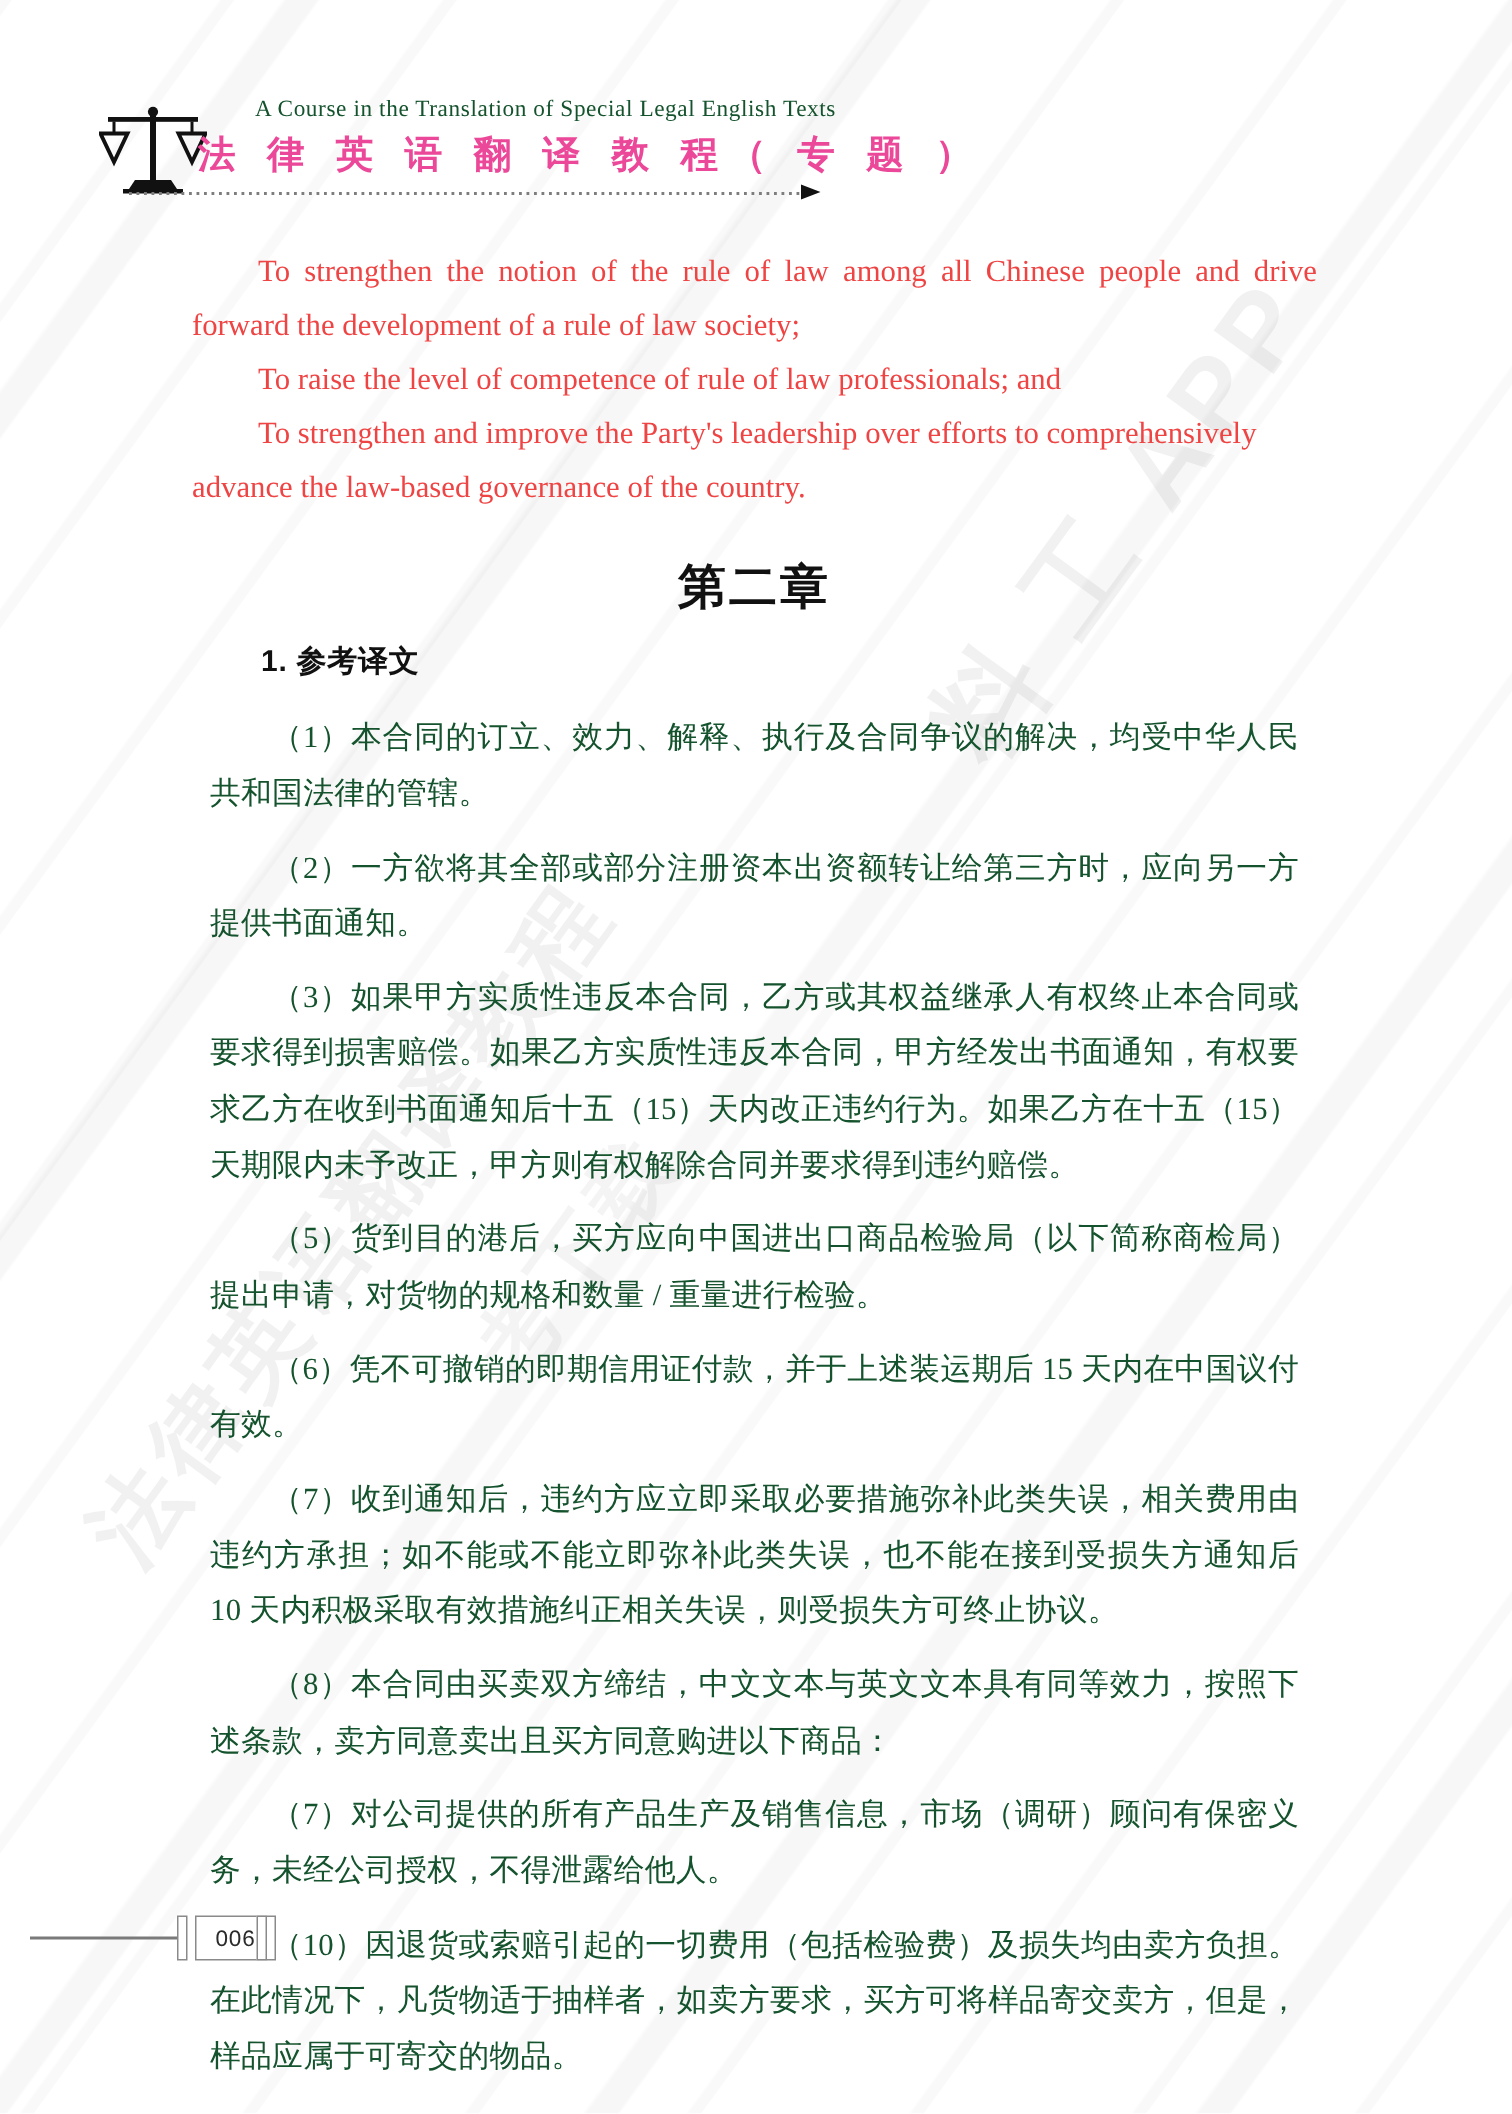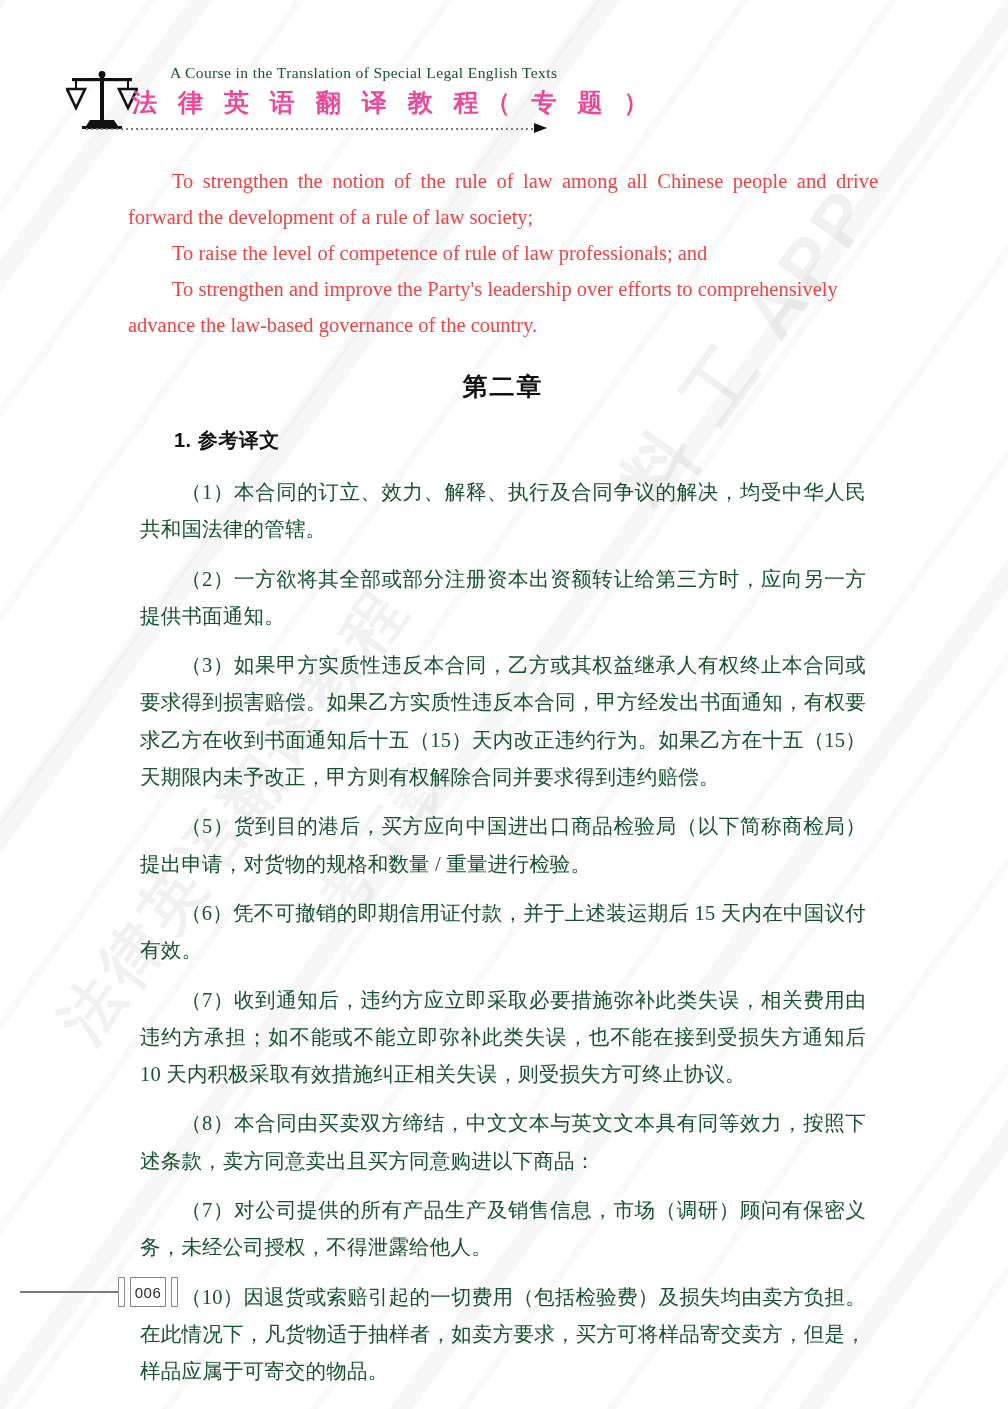--- a/index.html
+++ b/index.html
@@ -170,21 +170,21 @@
   p.en.last { text-align: left; }
 
   .chapter-title {
     position: absolute;
     left: 0;
     top: 0;
     width: 750px;
     text-align: center;
     font-family: "Liberation Sans", sans-serif;
     font-weight: 700;
-    font-size: 25px;
+    font-size: 32px;
     letter-spacing: 2px;
     color: #111111;
   }
   .chapter-wrap {
     position: absolute;
     left: 128px;
     top: 370px;
     width: 750px;
     height: 40px;
   }
@@ -241,21 +241,21 @@
     border: 1.5px solid #8a8a8a;
     background: #ffffff;
     box-sizing: border-box;
   }
   .folio-bar.left { left: 98px; }
   .folio-bar.right { left: 151px; }
   .folio-box {
     position: absolute;
     left: 110px;
     top: 5px;
-    width: 36px;
+    width: 54px;
     height: 30px;
     border: 1.5px solid #8a8a8a;
     background: #ffffff;
     box-sizing: border-box;
     display: flex;
     align-items: center;
     justify-content: center;
     font-family: "Liberation Sans", sans-serif;
     font-size: 15px;
     color: #2b2b2b;

